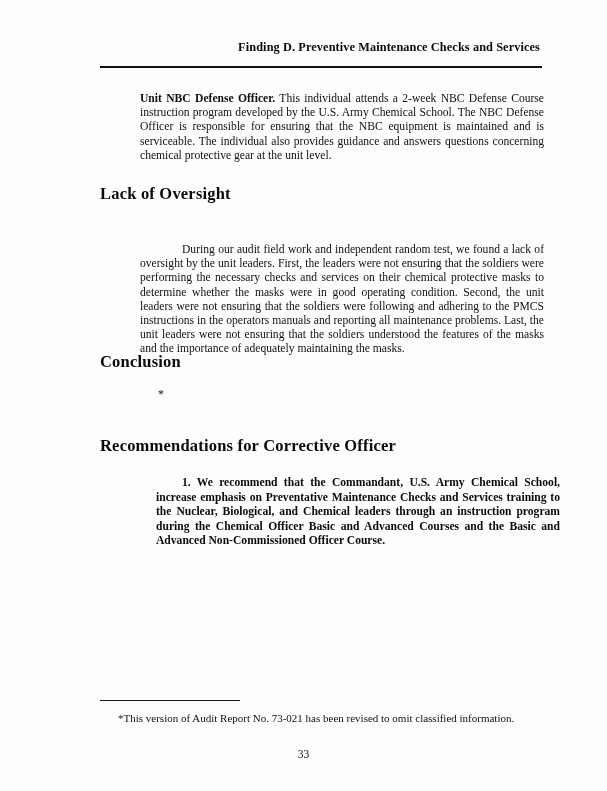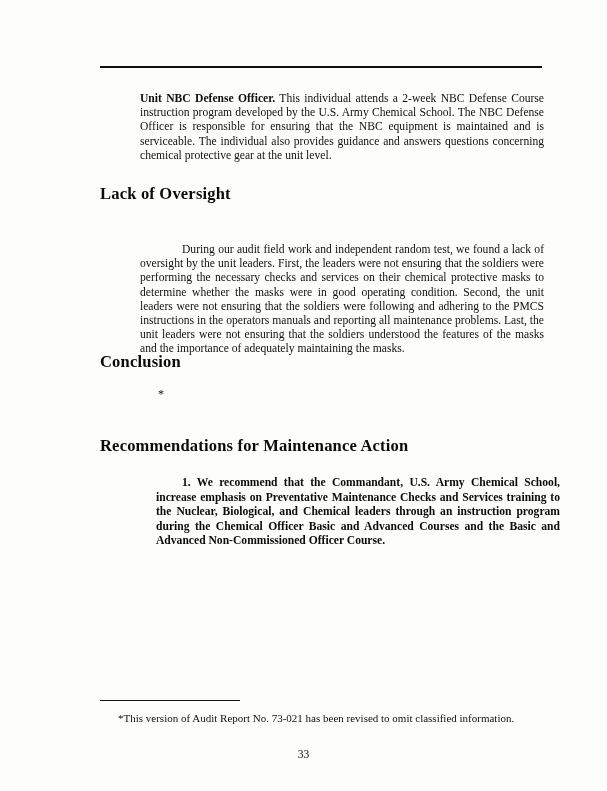--- a/index.html
+++ b/index.html
@@ -147,39 +147,40 @@
     text-align: center;
     font-size: 11.6px;
     color: #101010;
   }
 </style>
 </head>
 <body>
 
 <div class="page">
 
+  <div class="header">Finding D. Preventive Maintenance Checks and Services</div>
   <div class="header-rule"></div>
 
   <div class="content">
 
     <div class="blk-intro">
       <p class="body-par no-indent"><span class="lead-bold">Unit NBC Defense Officer.</span><span>  This individual attends a 2-week NBC Defense Course instruction program developed by the U.S. Army Chemical School. The NBC Defense Officer is responsible for ensuring that the NBC equipment is maintained and is serviceable.  The individual also provides guidance and answers questions concerning chemical protective gear at the unit level.</span></p>
     </div>
 
     <h2 class="section-head blk-lack-head">Lack of Oversight</h2>
 
     <div class="blk-oversight-par">
       <p class="body-par">During our audit field work and independent random test, we found a lack of oversight by the unit leaders.  First, the leaders were not ensuring that the soldiers were performing the necessary checks and services on their chemical protective masks to determine whether the masks were in good operating condition.  Second, the unit leaders were not ensuring that the soldiers were following and adhering to the PMCS instructions in the operators manuals and reporting all maintenance problems.  Last, the unit leaders were not ensuring that the soldiers understood the features of the masks and the importance of adequately maintaining the masks.</p>
     </div>
 
     <h2 class="section-head blk-conclusion-head">Conclusion</h2>
 
     <div class="asterisk-note">*</div>
 
-    <h2 class="section-head blk-recommend-head">Recommendations for Maintenance Action</h2>
+    <h2 class="section-head blk-recommend-head">Recommendations for Corrective Officer</h2>
 
     <div class="blk-recommend-par">
       <p class="rec-par">1.  We recommend that the Commandant, U.S. Army Chemical School, increase emphasis on Preventative Maintenance Checks and Services training to the Nuclear, Biological, and Chemical leaders through an instruction program during the Chemical Officer Basic and Advanced Courses and the Basic and Advanced Non-Commissioned Officer Course.</p>
     </div>
 
   </div>
 
   <div class="footnote-rule"></div>
   <div class="footnote">*This version of Audit Report No. 73-021 has been revised to omit classified information.</div>
   <div class="page-number">33</div>

